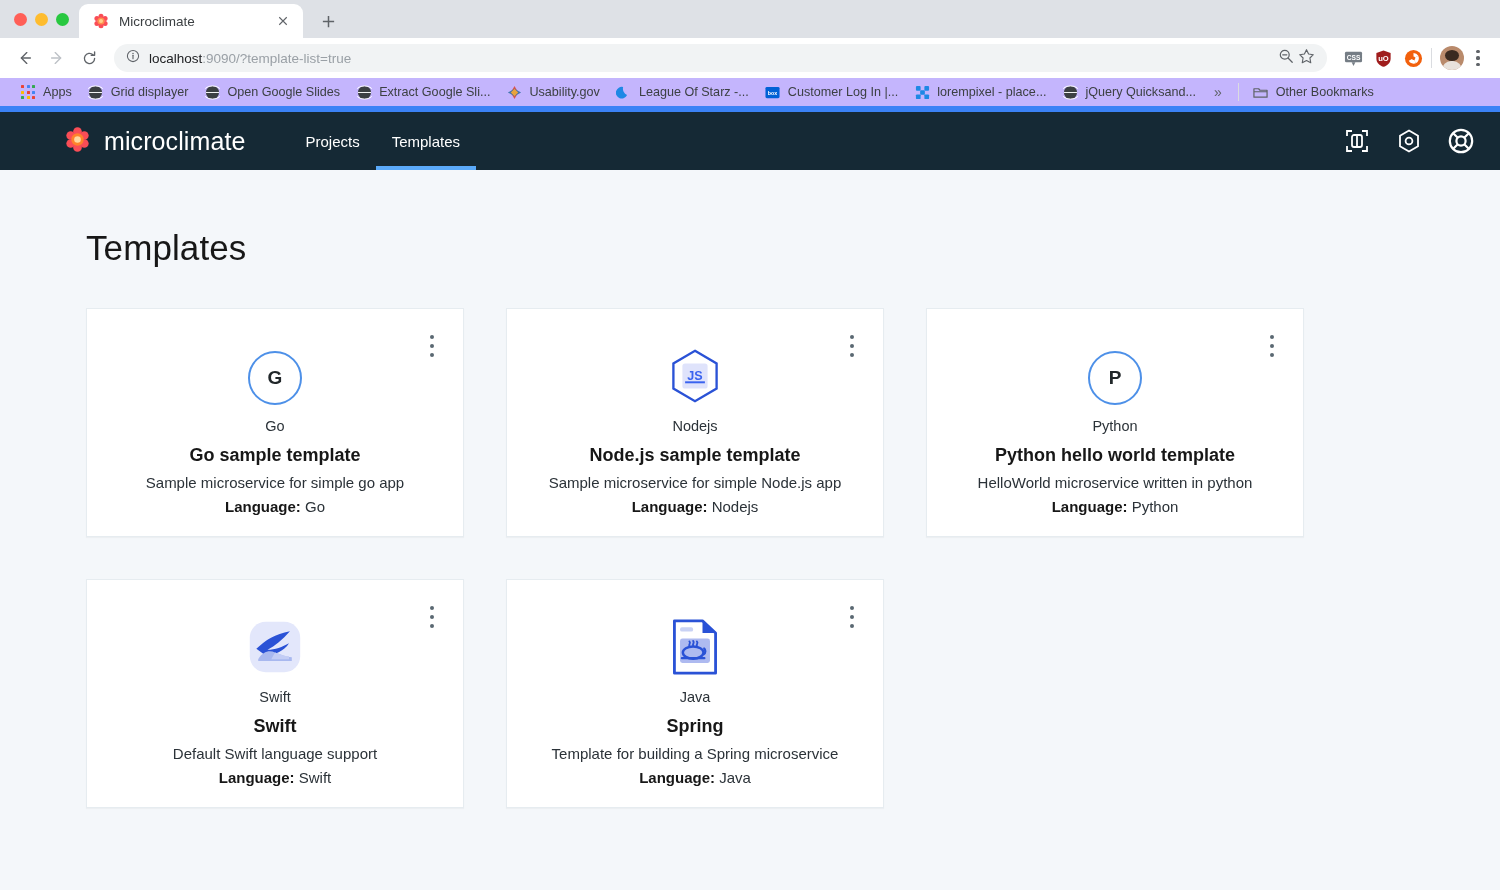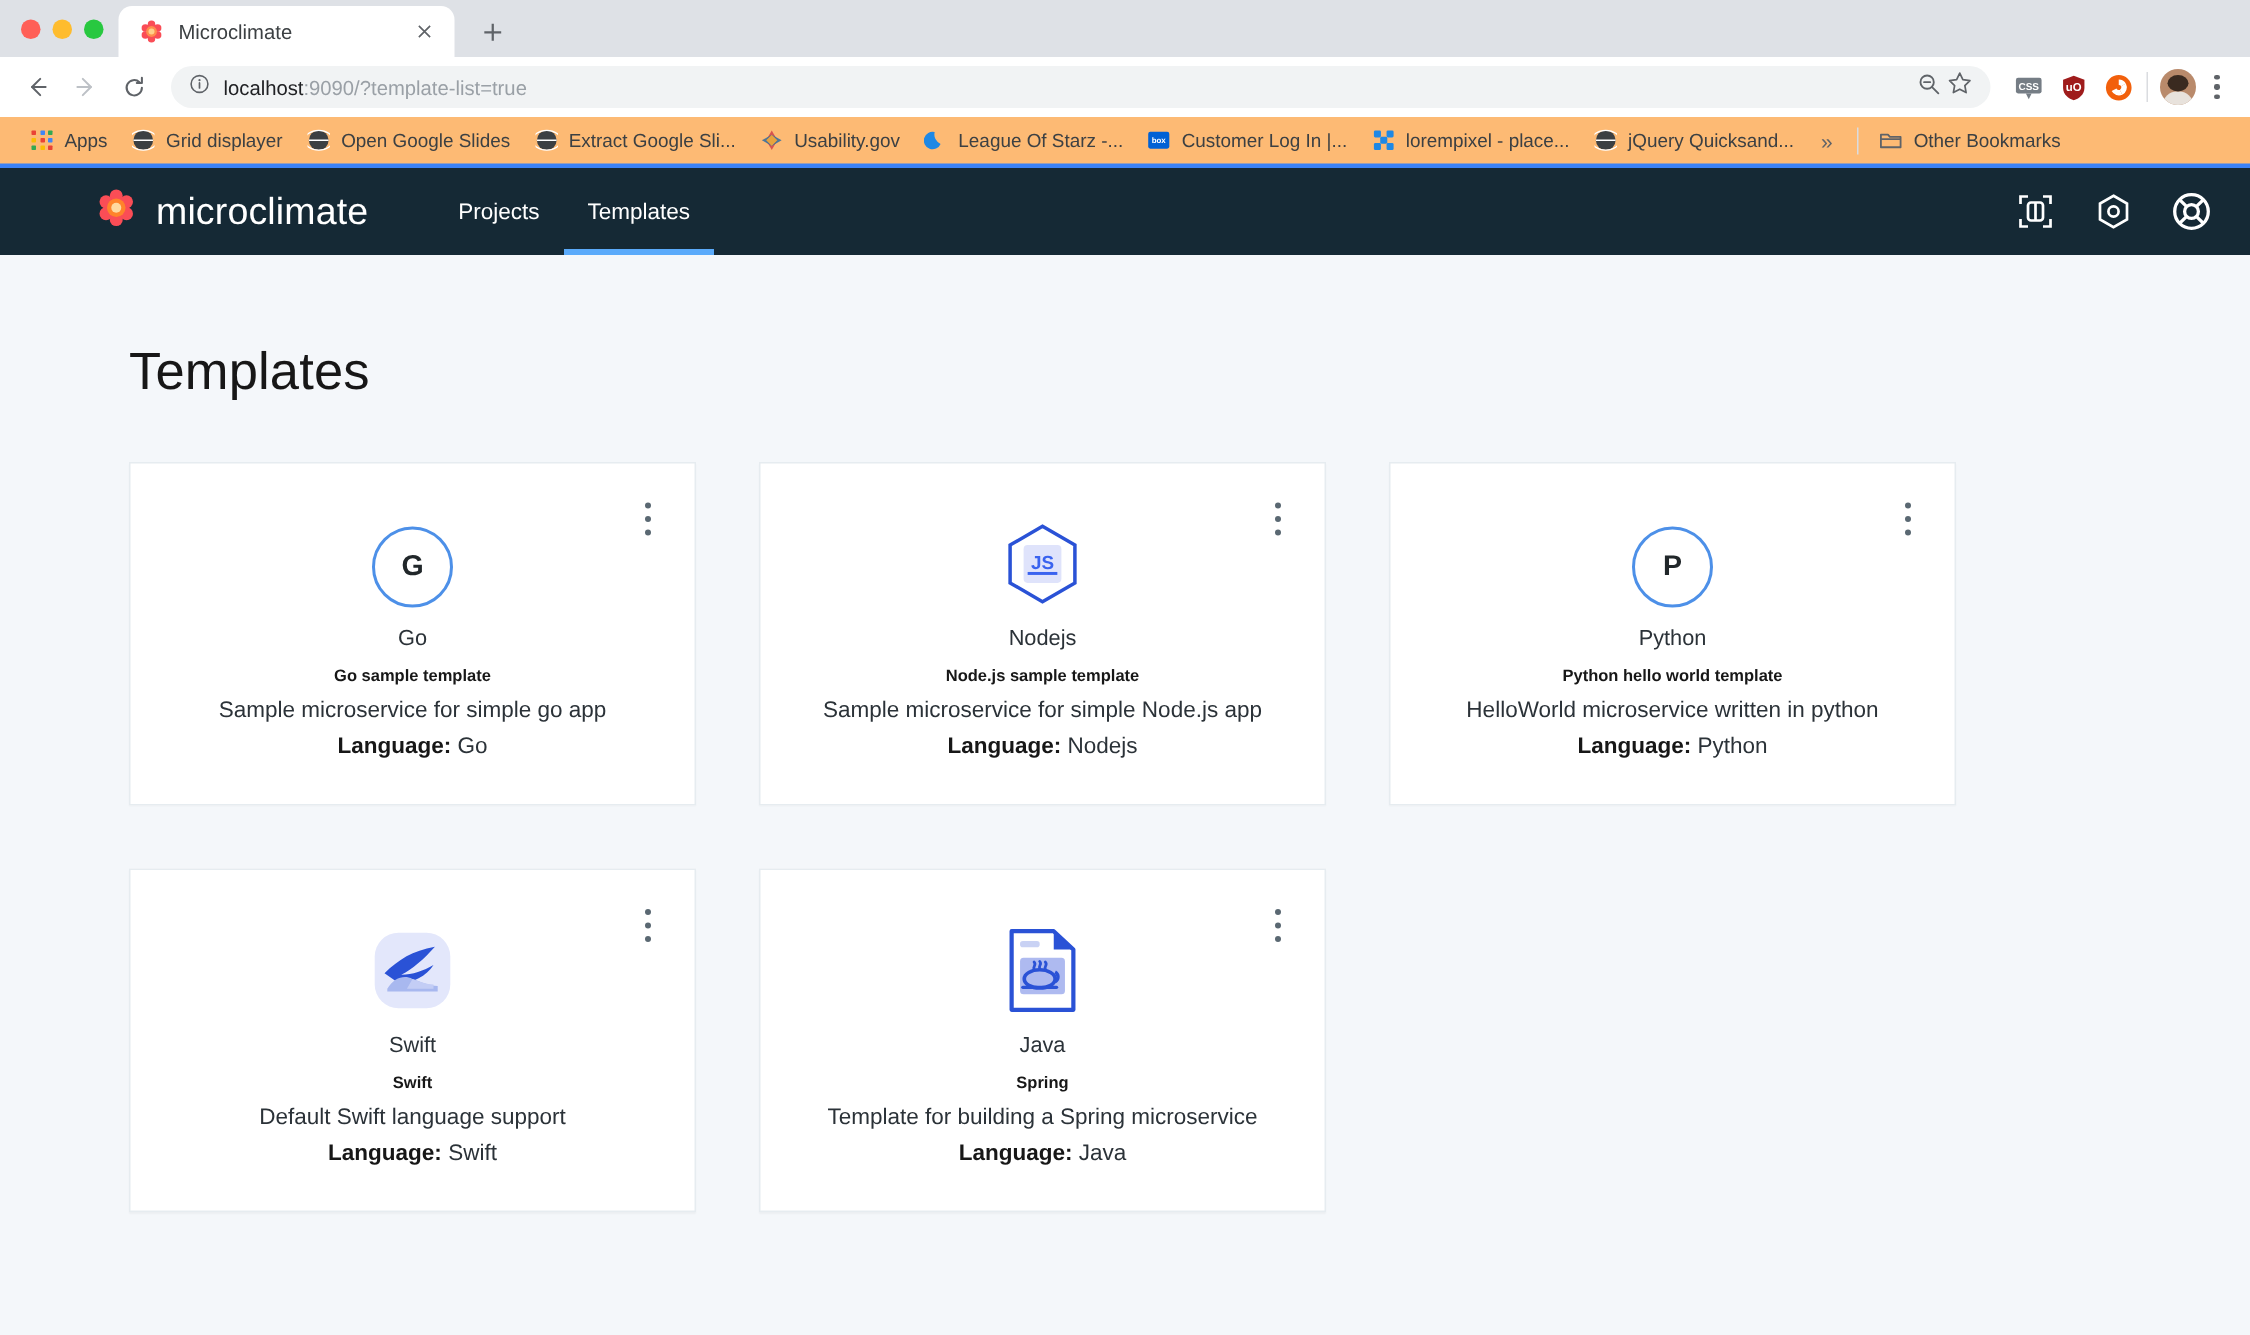--- a/index.html
+++ b/index.html
@@ -62,42 +62,42 @@
     display: flex; align-items: center; gap: 9px;
     padding: 0 12px; margin: 0 6px 0 8px; min-width: 0;
   }
   .omni-url {
     font-size: 13.5px; color: #9aa0a6; white-space: nowrap;
     overflow: hidden; text-overflow: ellipsis;
   }
   .omni-url b { color: #202124; font-weight: 400; }
   .omni-actions { display: flex; align-items: center; gap: 4px; margin-left: auto; }
   .ext-icons { display: flex; align-items: center; gap: 10px; padding-left: 8px; }
-  .ext { width: 20px; height: 20px; flex: 0 0 20px; display:flex; align-items:center; justify-content:flex-start;}
+  .ext { width: 20px; height: 20px; flex: 0 0 20px; display:flex; align-items:center; justify-content:center;}
   .tb-sep { width: 1px; height: 20px; background: #dadce0; margin: 0 6px; }
   .avatar {
     width: 24px; height: 24px; border-radius: 50%;
     background: #b98a6b; overflow: hidden; position: relative; flex: 0 0 24px;
   }
   .avatar::after {
     content: ""; position: absolute; left: 5px; top: 4px;
     width: 14px; height: 11px; border-radius: 50%; background: #3a2a20;
   }
   .avatar::before {
     content: ""; position: absolute; left: 2px; bottom: 0;
     width: 20px; height: 9px; border-radius: 10px 10px 0 0; background: #e8e2dc;
   }
   .kebab { width: 24px; height: 24px; display:flex; flex-direction:column; align-items:center; justify-content:center; gap:3px; flex:0 0 24px;}
   .kebab i { width: 3.2px; height: 3.2px; border-radius: 50%; background: #5f6368; display:block;}
 
   .bookmarks {
-    height: 34px; background: #fdba74;
+    height: 34px; background: #c4b5fd;
     display: flex; align-items: center; gap: 0px;
     padding: 0 12px; flex: 0 0 34px;
-    border-bottom: 3px solid #3b82f6;
+    border-bottom: 6px solid #3b82f6;
   }
   .bm {
     display: flex; align-items: center; gap: 7px;
     padding: 3px 8px; border-radius: 4px;
     font-size: 12.6px; color: #3c4043; white-space: nowrap;
   }
   .bm-ico { width: 16px; height: 16px; flex: 0 0 16px; display:flex; align-items:center; justify-content:center;}
   .bm-overflow { padding: 0 10px; color: #5f6368; font-size: 14px; }
   .bm-sep { width: 1px; height: 18px; background: #dadce0; margin: 0 6px; }
   .apps-grid { display: grid; grid-template-columns: repeat(3,3px); grid-template-rows: repeat(3,3px); gap: 2.2px; }
@@ -164,21 +164,21 @@
   .create-label { font-size: 15px; color: #3d4751; }
 
   .icon-wrap { margin-top: 38px; height: 62px; display: flex; align-items: center; justify-content: center; }
   .letter-circle {
     width: 54px; height: 54px; border-radius: 50%;
     border: 2.5px solid #4d90e8;
     display: flex; align-items: center; justify-content: center;
     font-size: 19px; font-weight: 700; color: #21272a;
   }
   .lang-label { font-size: 14.5px; color: #2b3238; margin-top: 9px; }
-  .tpl-title { font-size: 11px; font-weight: 700; color: #171717; margin-top: 11px; }
+  .tpl-title { font-size: 18px; font-weight: 700; color: #171717; margin-top: 11px; }
   .tpl-desc { font-size: 15px; color: #2b3238; margin-top: 8px; text-align: center; }
   .tpl-lang { font-size: 15px; color: #2b3238; margin-top: 7px; }
   .tpl-lang b { font-weight: 700; color: #171717; margin-top: 18px; }
 </style>
 </head>
 <body>
 
 <div class="browser">
 
   <div class="tabstrip">

